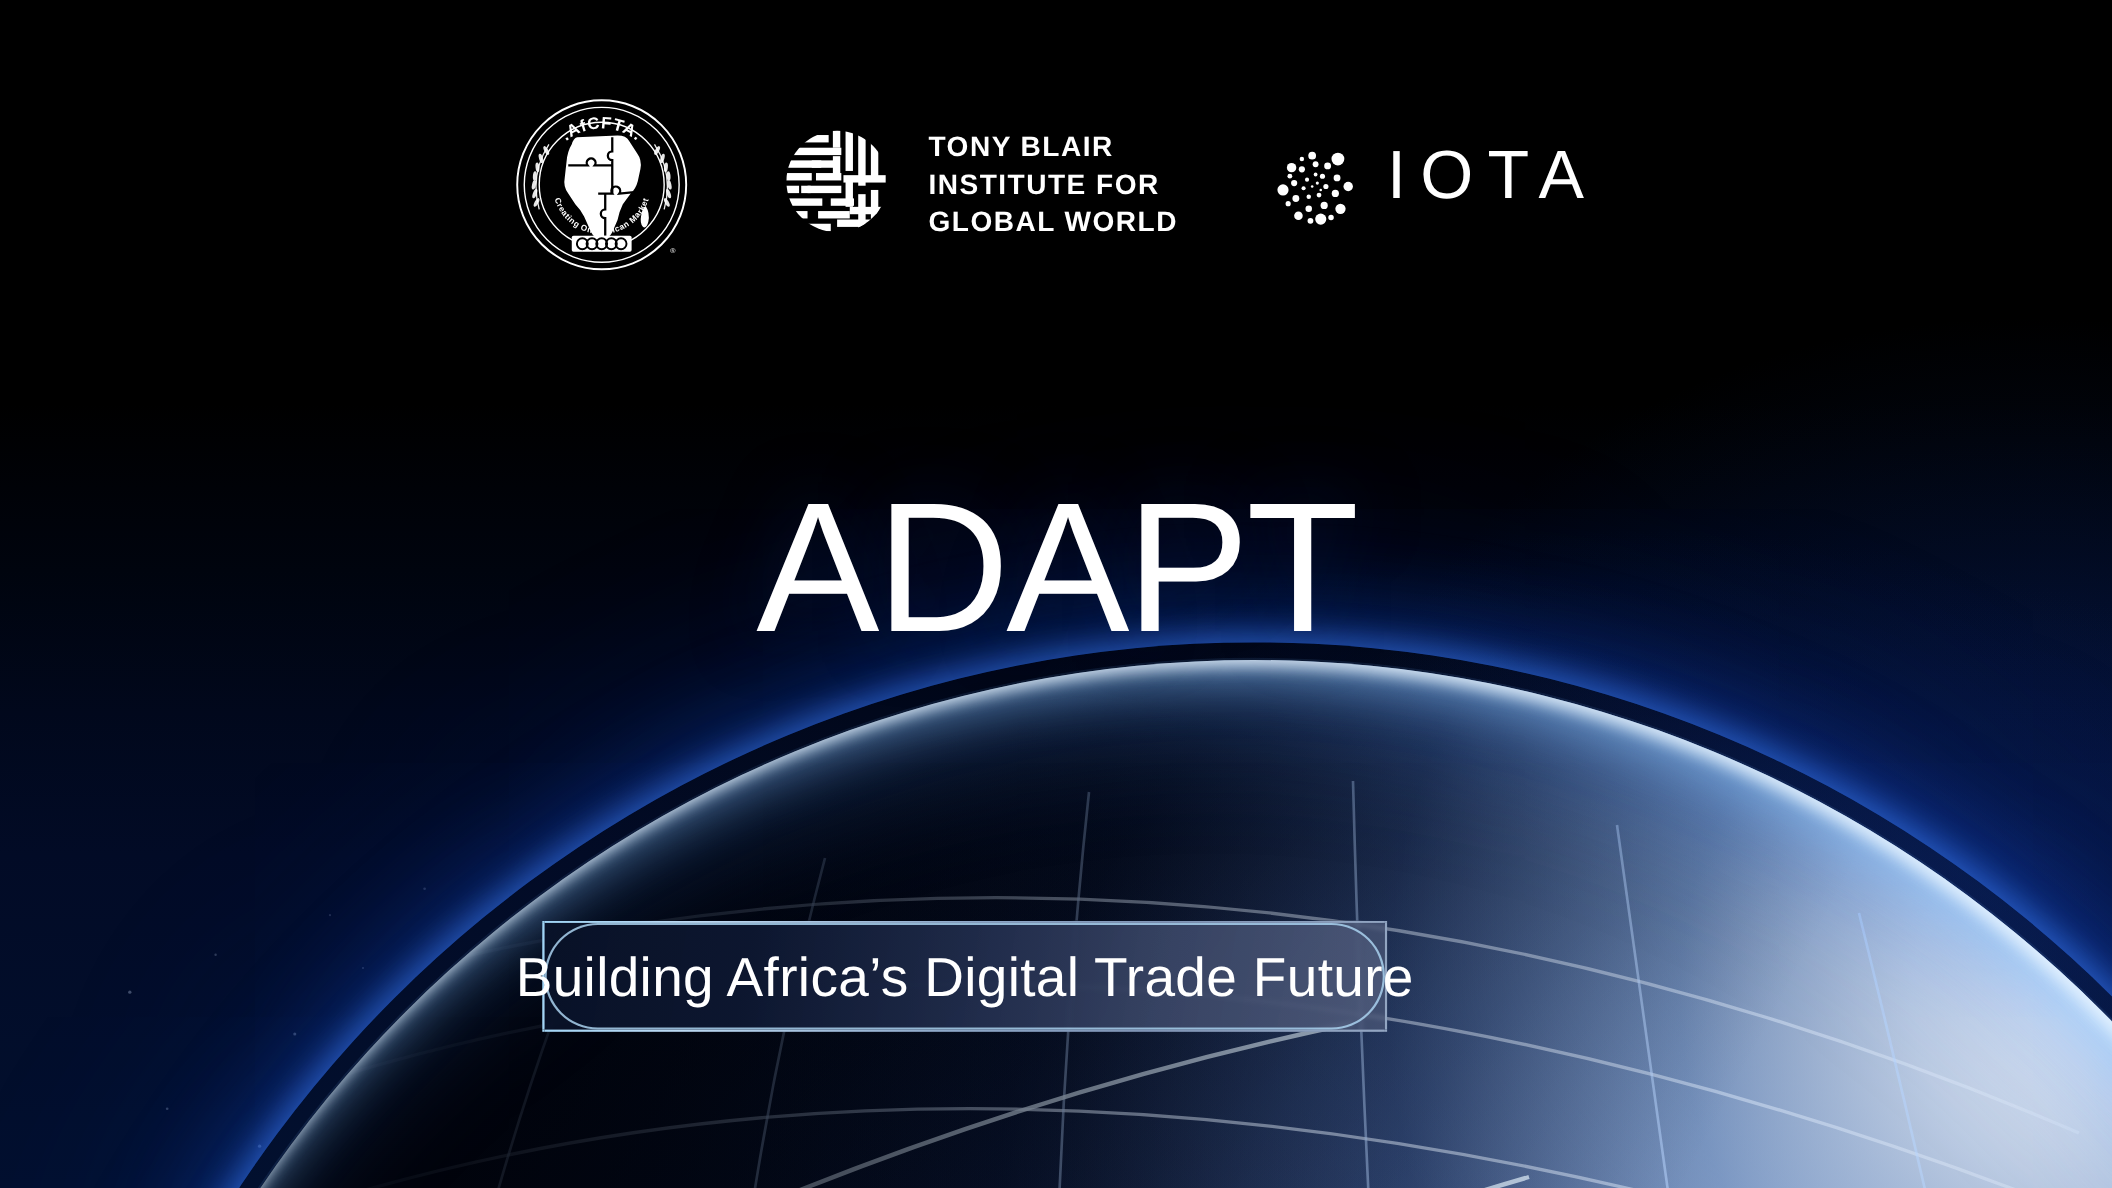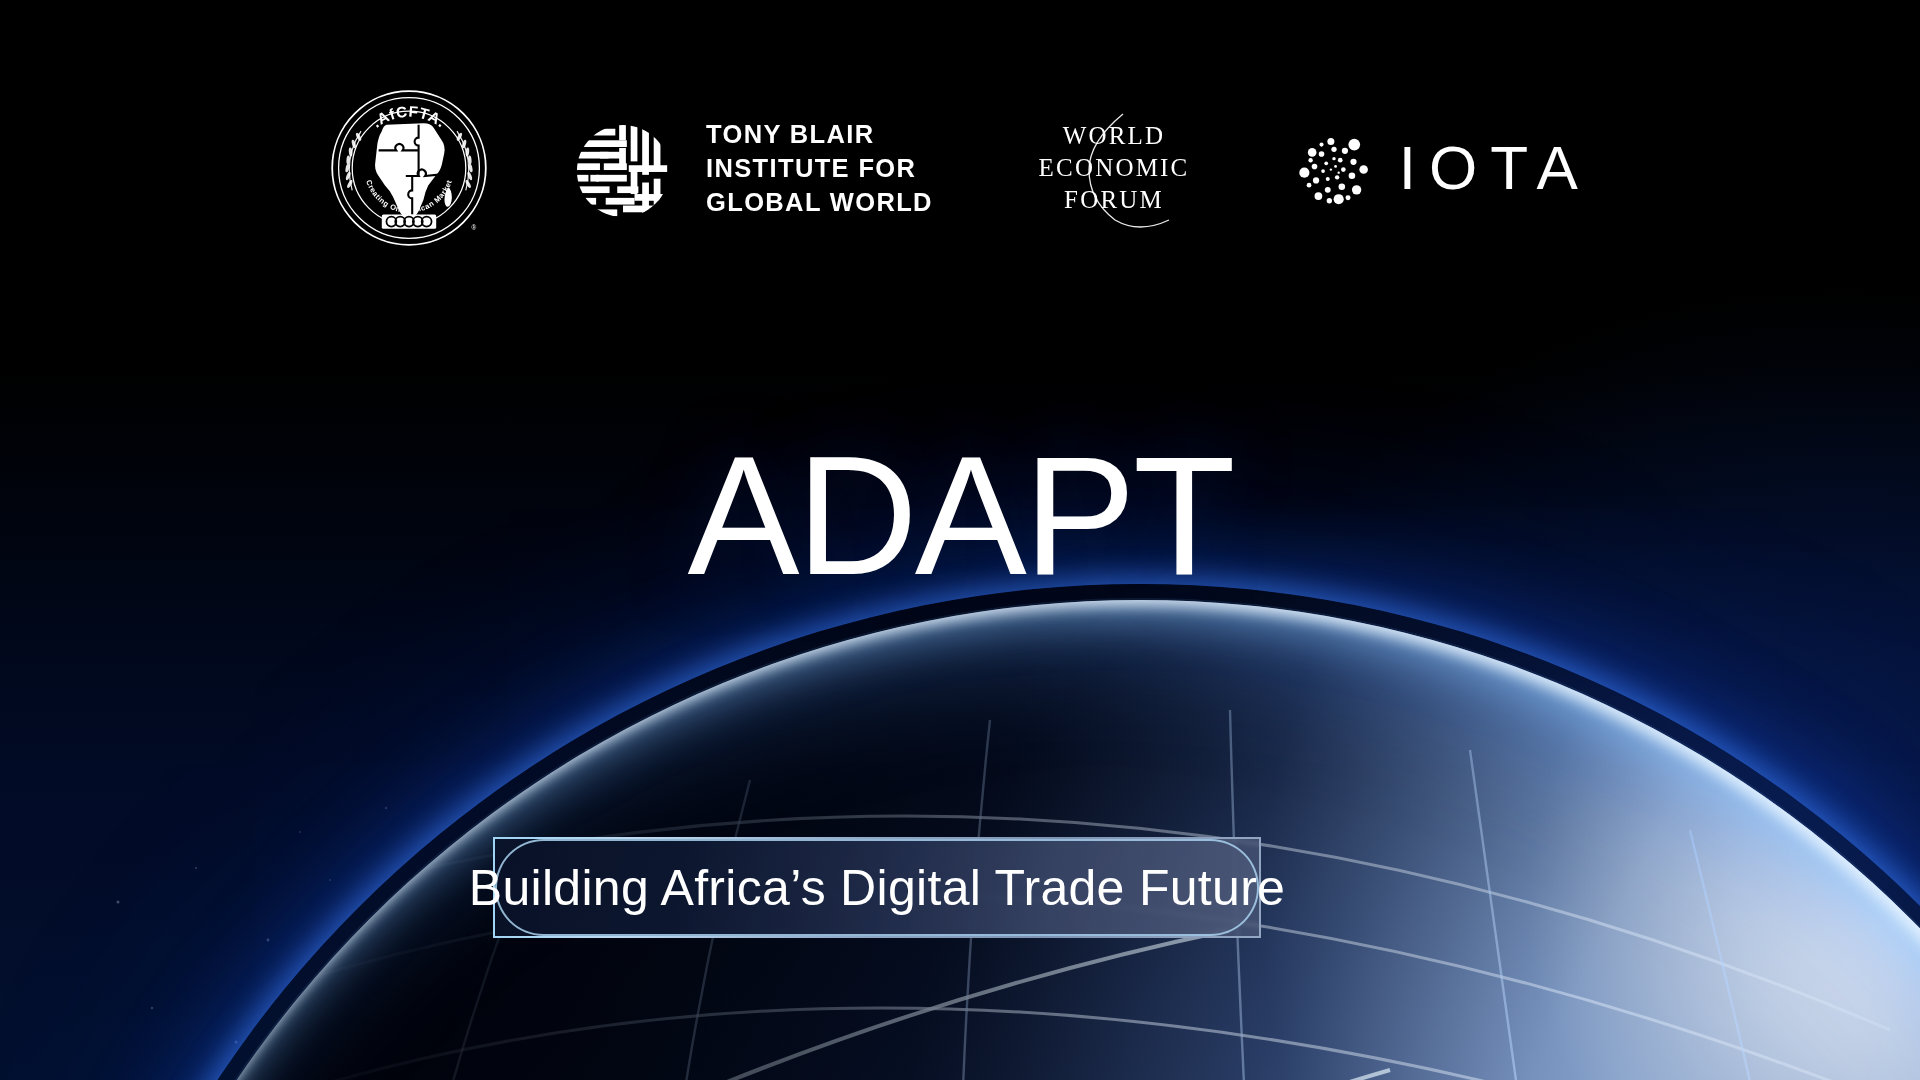--- a/index.html
+++ b/index.html
@@ -110,33 +110,33 @@
     left: 0;
     width: 1920px;
     display: flex;
     align-items: center;
     justify-content: center;
     gap: 86px;
     z-index: 20;
   }
   .logo { display: flex; align-items: center; }
   .logo-afcfta { width: 160px; height: 160px; }
-  .logo-tbi { display: flex; align-items: flex-end; gap: 35px; }
+  .logo-tbi { display: flex; align-items: flex-start; gap: 35px; }
   .tbi-mark { width: 96px; height: 96px; }
   .tbi-text {
     color: #ffffff;
     font-family: "Liberation Sans", sans-serif;
     font-weight: 700;
     font-size: 25.5px;
     line-height: 1.34;
     letter-spacing: 1.35px;
   }
   .tbi-text div { white-space: nowrap; }
   .logo-wef { width: 190px; height: 120px; }
-  .logo-iota { display: flex; align-items: center; gap: 26px; }
+  .logo-iota { display: flex; align-items: flex-start; gap: 26px; }
   .iota-mark { width: 78px; height: 78px; }
   .iota-word {
     color: #ffffff;
     font-family: "Liberation Sans", sans-serif;
     font-weight: 300;
     font-size: 62px;
     letter-spacing: 13px;
     line-height: 1;
   }
 
@@ -463,31 +463,20 @@
           <rect x="16" y="54" width="9" height="7"></rect>
         </g>
       </svg>
       <div class="tbi-text">
         <div>TONY BLAIR</div>
         <div>INSTITUTE FOR</div>
         <div>GLOBAL WORLD</div>
       </div>
     </div>
 
-    <div class="logo">
-      <svg class="logo-wef" viewBox="0 0 190 120">
-
-        <path d="M 104 6 Q 70 34 70 62 Q 70 92 96 112 Q 120 126 150 112" fill="none" stroke="#ffffff" stroke-width="1.3" opacity=".92"></path>
-        <g fill="#ffffff" font-family="Liberation Serif, serif" text-anchor="middle" letter-spacing="2.2">
-          <text x="95" y="36" font-size="25">WORLD</text>
-          <text x="95" y="68" font-size="25">ECONOMIC</text>
-          <text x="95" y="100" font-size="25">FORUM</text>
-        </g>
-      </svg>
-    </div>
 
     <div class="logo logo-iota">
       <svg class="iota-mark" viewBox="0 0 100 100">
         <g fill="#ffffff">
 
           <circle cx="76" cy="20" r="7.5"></circle>
           <circle cx="88" cy="52" r="5.5"></circle>
           <circle cx="79" cy="78" r="6"></circle>
           <circle cx="56" cy="90" r="6.5"></circle>
           <circle cx="30" cy="86" r="5"></circle>

